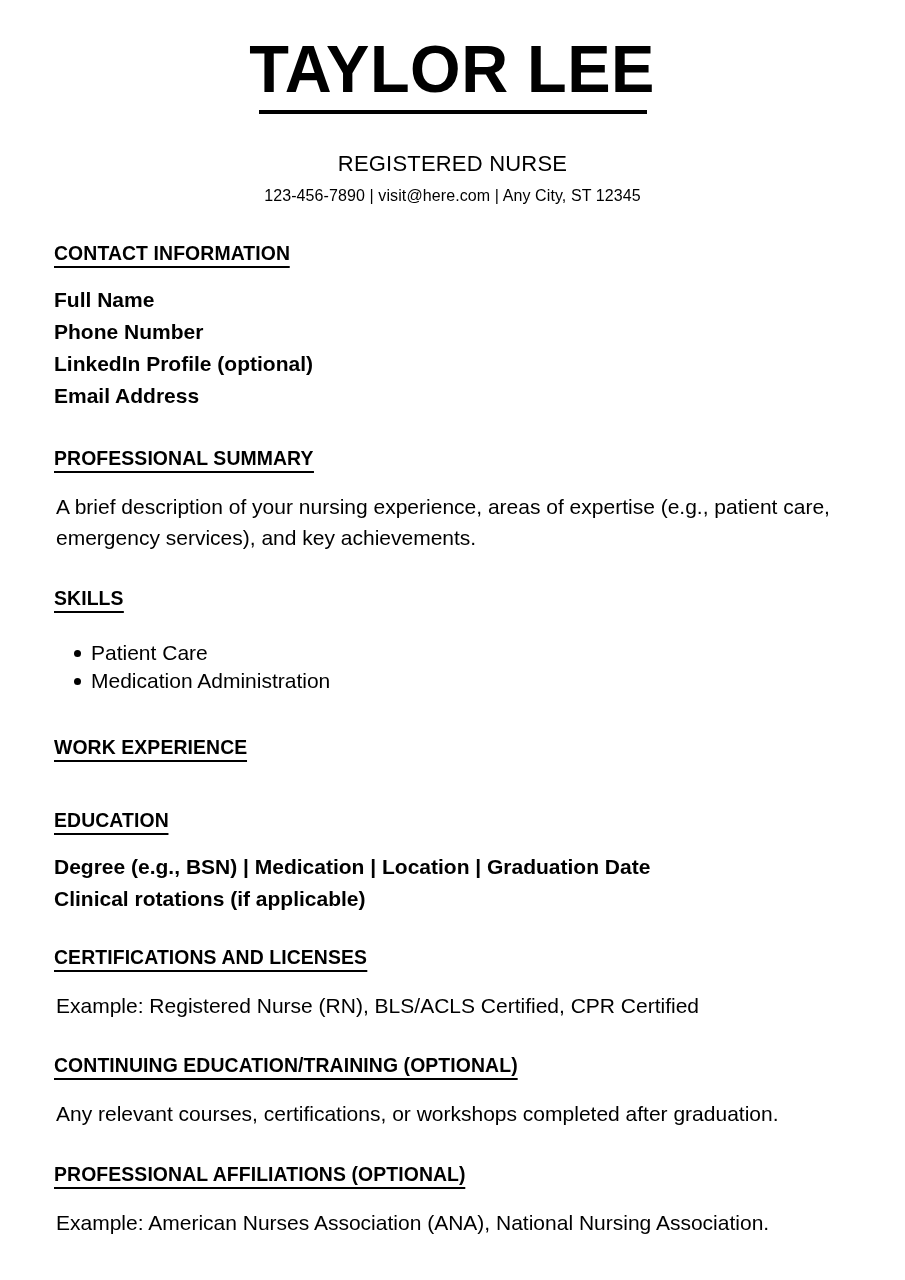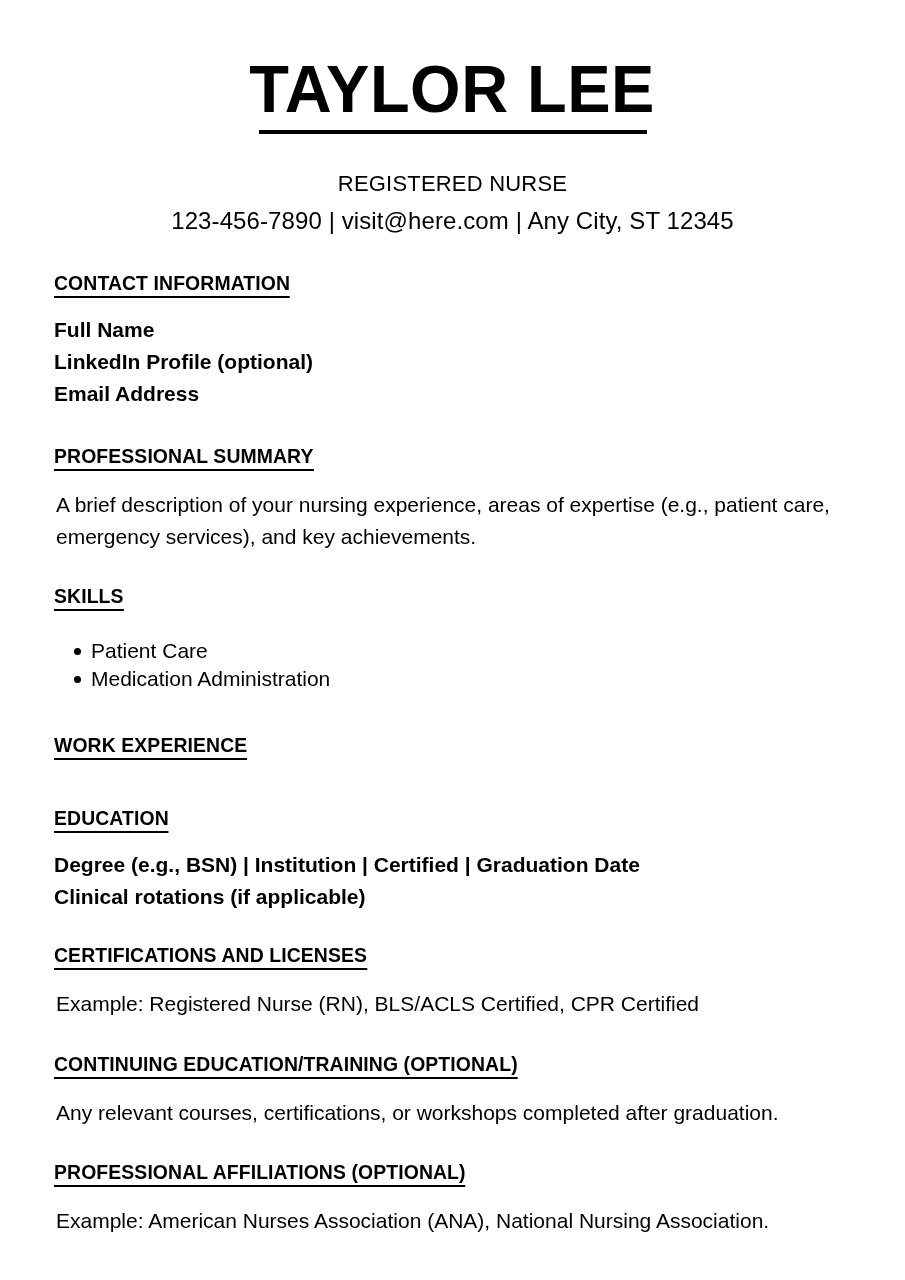--- a/index.html
+++ b/index.html
@@ -23,21 +23,21 @@
     height: 1280px;
     padding: 0;
     background: #ffffff;
     position: relative;
     overflow: hidden;
   }
 
   
   .header {
     text-align: center;
-    padding-top: 54px;
+    padding-top: 34px;
   }
   .name {
     font-size: 67px;
     font-weight: 800;
     letter-spacing: 0.5px;
     line-height: 1.05;
     margin: 0;
     display: inline-block;
     color: #000;
     transform: scaleX(0.97);
@@ -53,21 +53,21 @@
     background: #000000;
   }
   .job-title {
     font-size: 22px;
     font-weight: 400;
     line-height: 1.3;
     margin-top: 36px;
     letter-spacing: 0.2px;
   }
   .contact-line {
-    font-size: 24px;
+    font-size: 16px;
     font-weight: 400;
     line-height: 1.35;
     margin-top: 6px;
     letter-spacing: 0.1px;
   }
 
   
   .content {
     padding: 0 54px 0 54px;
     margin-top: 34px;
@@ -138,20 +138,21 @@
     <div class="job-title">REGISTERED NURSE</div>
     <div class="contact-line">123-456-7890 | visit@here.com | Any City, ST 12345</div>
   </div>
 
   <div class="content">
 
     <div class="section">
       <div class="section-heading">CONTACT INFORMATION</div>
       <div class="gap-after-heading"></div>
       <div class="body-line">Full Name</div>
+      <div class="body-line">Phone Number</div>
       <div class="body-line">LinkedIn Profile (optional)</div>
       <div class="body-line">Email Address</div>
     </div>
 
     <div class="gap-section-lg"></div>
 
     <div class="section">
       <div class="section-heading">PROFESSIONAL SUMMARY</div>
       <div class="gap-after-heading"></div>
       <p class="body-text">A brief description of your nursing experience, areas of expertise (e.g., patient care, emergency services), and key achievements.</p>
@@ -173,21 +174,21 @@
     <div class="section">
       <div class="section-heading">WORK EXPERIENCE</div>
       <div class="gap-after-heading"></div>
     </div>
 
     <div class="gap-section"></div>
 
     <div class="section">
       <div class="section-heading">EDUCATION</div>
       <div class="gap-after-heading"></div>
-      <div class="body-line">Degree (e.g., BSN) | Institution | Certified | Graduation Date</div>
+      <div class="body-line">Degree (e.g., BSN) | Medication | Location | Graduation Date</div>
       <div class="body-line">Clinical rotations (if applicable)</div>
     </div>
 
     <div class="gap-section"></div>
 
     <div class="section">
       <div class="section-heading">CERTIFICATIONS AND LICENSES</div>
       <div class="gap-after-heading"></div>
       <p class="body-text">Example: Registered Nurse (RN), BLS/ACLS Certified, CPR Certified</p>
     </div>

